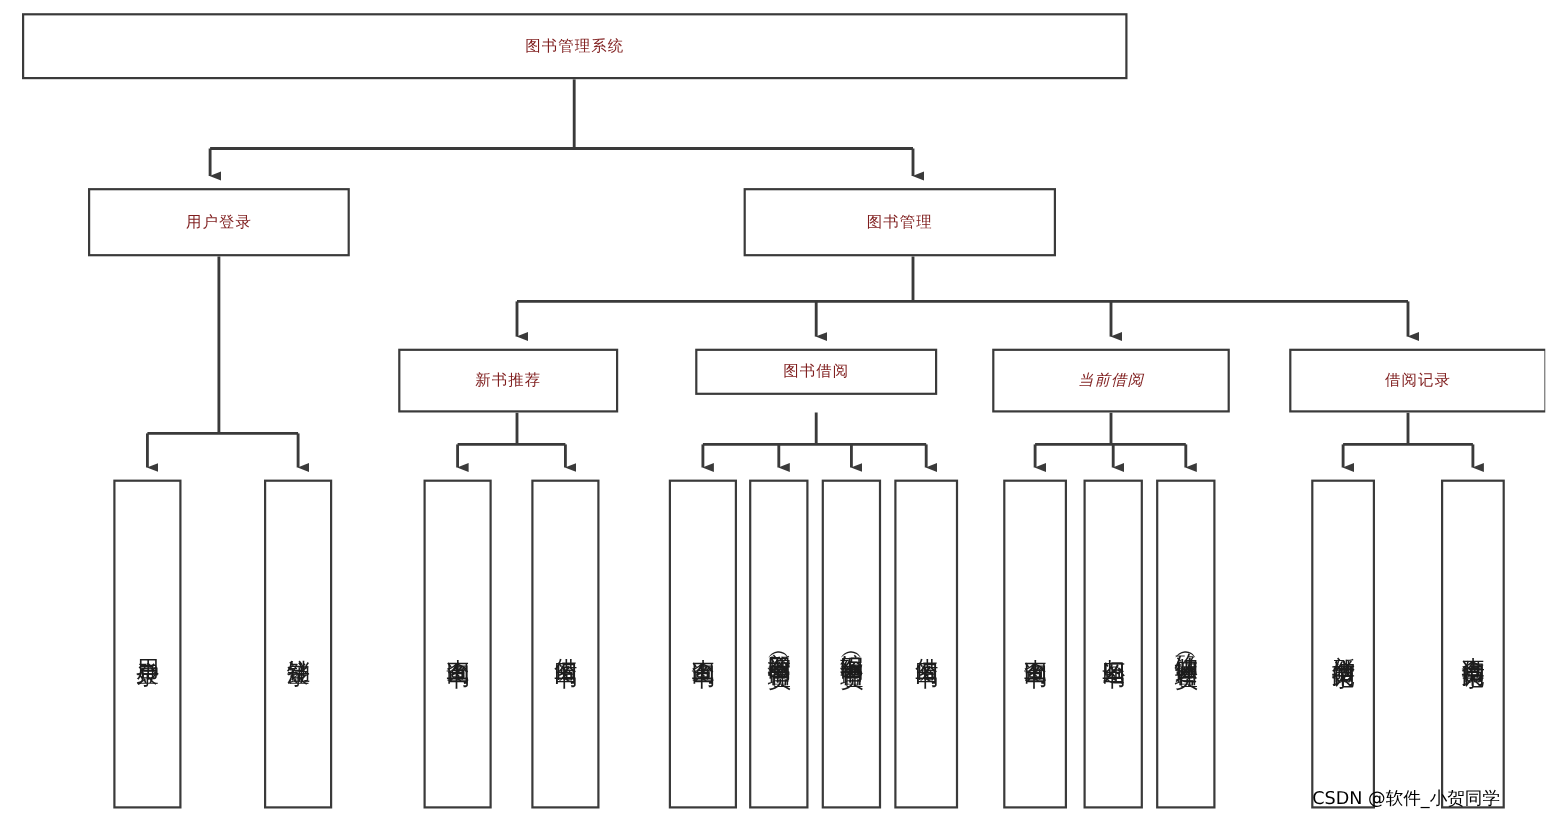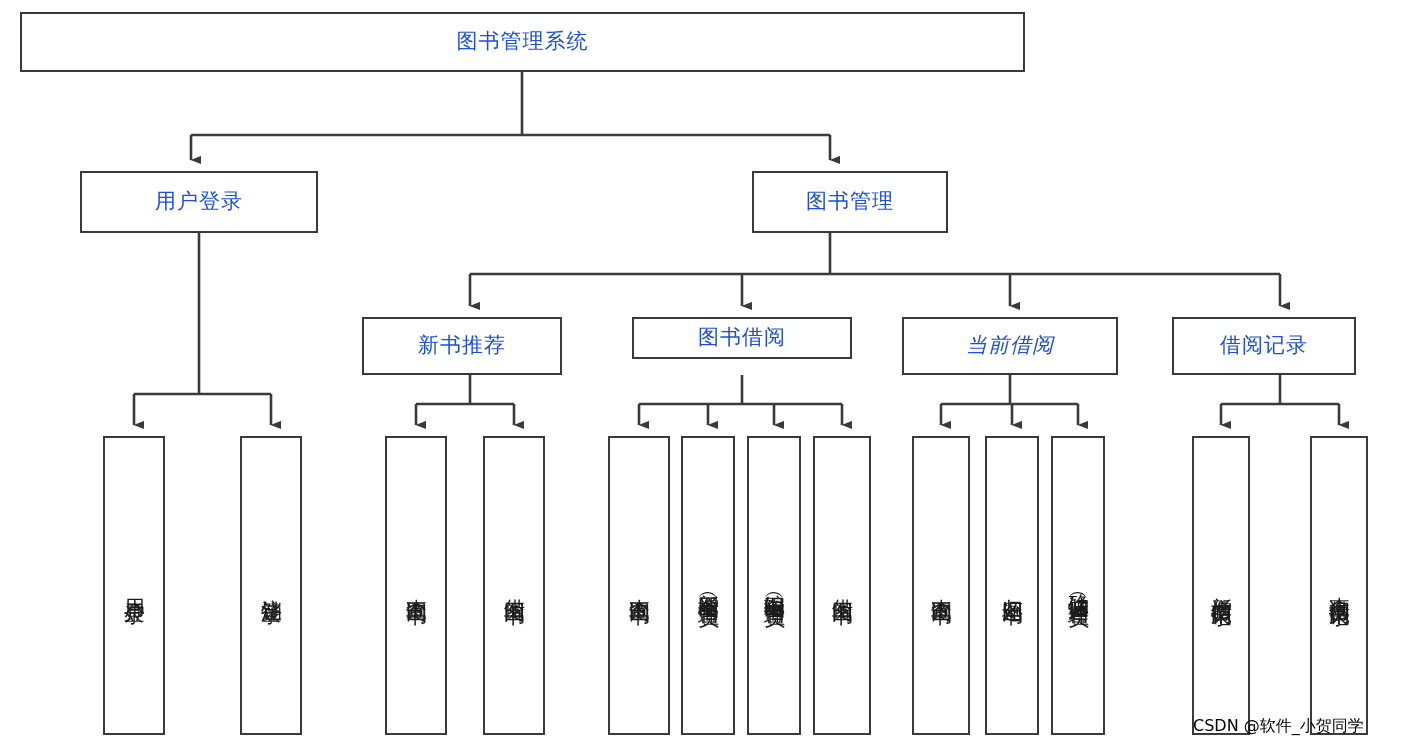--- a/index.html
+++ b/index.html
@@ -28,22 +28,22 @@
     position: absolute;
     box-sizing: border-box;
     background: #ffffff;
     border: 2.5px solid #3a3a3a;
     display: flex;
     align-items: center;
     justify-content: center;
     z-index: 3;
   }
   .node-label-h {
-    font-size: 21px;
-    color: #1d4ed8;
+    font-size: 14px;
+    color: #7f1d1d;
     letter-spacing: 1px;
     line-height: 1.2;
     white-space: nowrap;
     text-align: center;
   }
   .node-leaf {
     align-items: center;
     justify-content: center;
   }
   .node-label-v {
@@ -124,34 +124,34 @@
     </g>
   </svg>
 
   <div class="node" style="left:20px; top:12px; width:1005px; height:60px;">
     <span class="node-label-h">图书管理系统</span>
   </div>
 
   <div class="node" style="left:80px; top:171px; width:238px; height:62px;">
     <span class="node-label-h">用户登录</span>
   </div>
-  <div class="node" style="left:752px; top:171px; width:196px; height:62px;">
+  <div class="node" style="left:676px; top:171px; width:284px; height:62px;">
     <span class="node-label-h">图书管理</span>
   </div>
 
   <div class="node" style="left:362px; top:317px; width:200px; height:58px;">
     <span class="node-label-h">新书推荐</span>
   </div>
   <div class="node" style="left:632px; top:317px; width:220px; height:42px;">
     <span class="node-label-h">图书借阅</span>
   </div>
   <div class="node" style="left:902px; top:317px; width:216px; height:58px;font-style:italic;">
     <span class="node-label-h">当前借阅</span>
   </div>
-  <div class="node" style="left:1172px; top:317px; width:184px; height:58px;">
+  <div class="node" style="left:1172px; top:317px; width:234px; height:58px;">
     <span class="node-label-h">借阅记录</span>
   </div>
 
   <div class="node node-leaf" style="left:103px; top:436px; width:62px; height:299px;">
     <span class="node-label-v">用户登录</span>
   </div>
   <div class="node node-leaf" style="left:240px; top:436px; width:62px; height:299px;">
     <span class="node-label-v">注销登录</span>
   </div>
 

